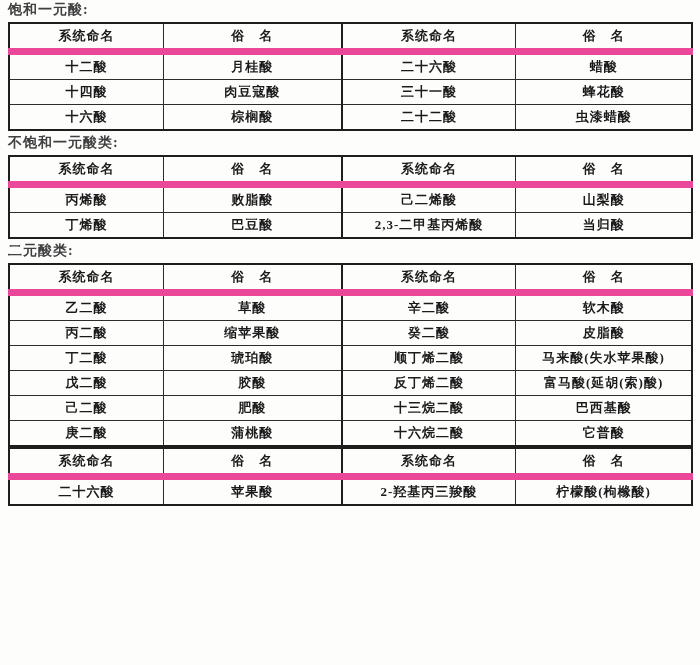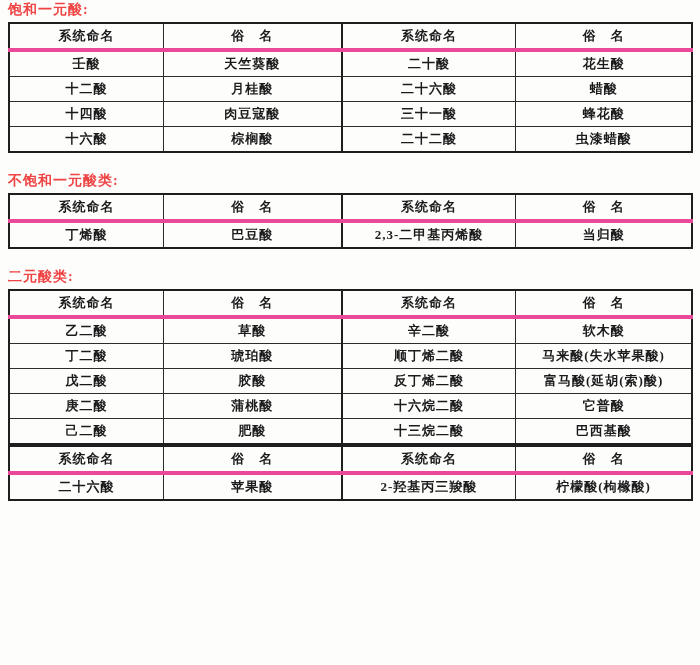--- a/index.html
+++ b/index.html
@@ -17,24 +17,24 @@
     font-family: "Liberation Serif", "DejaVu Serif", serif;
     color: #1a1a1a;
     overflow: hidden;
   }
   .sec-label {
     font-size: 14px;
     font-weight: bold;
     line-height: 16px;
     margin: 0 0 4px 0;
     letter-spacing: 1px;
-    color: #ef4444;
+    color: #404040;
   }
   section { margin: 0; }
-  section + section .sec-label { margin-top: 20px; }
+  section + section .sec-label { margin-top: 4px; }
   table.acid-table {
     width: 100%;
     border-collapse: collapse;
     table-layout: fixed;
     border: 2px solid #1e1e1e;
     background: #fdfdfc;
   }
   table.acid-table th,
   table.acid-table td {
     border: 1px solid #2c2c2c;
@@ -49,21 +49,21 @@
     overflow: hidden;
     white-space: nowrap;
     color: #1b1b1b;
   }
   
   table.acid-table th:nth-child(3),
   table.acid-table td:nth-child(3) {
     border-left: 2px solid #1e1e1e;
   }
   table.acid-table thead th {
-    border-bottom: 4px solid #ec4899;
+    border-bottom: 7px solid #ec4899;
   }
   col.c1 { width: 22.6%; }
   col.c2 { width: 26.1%; }
   col.c3 { width: 25.5%; }
   col.c4 { width: 25.8%; }
 </style>
 </head>
 <body>
 
 <div class="page">
@@ -80,26 +80,20 @@
       <thead>
         <tr>
           <th>系统命名</th>
           <th>俗　名</th>
           <th>系统命名</th>
           <th>俗　名</th>
         </tr>
       </thead>
       <tbody>
           <tr>
-            <td>壬酸</td>
-            <td>天竺葵酸</td>
-            <td>二十酸</td>
-            <td>花生酸</td>
-          </tr>
-          <tr>
             <td>十二酸</td>
             <td>月桂酸</td>
             <td>二十六酸</td>
             <td>蜡酸</td>
           </tr>
           <tr>
             <td>十四酸</td>
             <td>肉豆寇酸</td>
             <td>三十一酸</td>
             <td>蜂花酸</td>
@@ -126,20 +120,26 @@
       <thead>
         <tr>
           <th>系统命名</th>
           <th>俗　名</th>
           <th>系统命名</th>
           <th>俗　名</th>
         </tr>
       </thead>
       <tbody>
           <tr>
+            <td>丙烯酸</td>
+            <td>败脂酸</td>
+            <td>己二烯酸</td>
+            <td>山梨酸</td>
+          </tr>
+          <tr>
             <td>丁烯酸</td>
             <td>巴豆酸</td>
             <td>2,3-二甲基丙烯酸</td>
             <td>当归酸</td>
           </tr>
         </tbody>
     </table>
   </section>
 
   <section>
@@ -160,43 +160,49 @@
         </tr>
       </thead>
       <tbody>
           <tr>
             <td>乙二酸</td>
             <td>草酸</td>
             <td>辛二酸</td>
             <td>软木酸</td>
           </tr>
           <tr>
+            <td>丙二酸</td>
+            <td>缩苹果酸</td>
+            <td>癸二酸</td>
+            <td>皮脂酸</td>
+          </tr>
+          <tr>
             <td>丁二酸</td>
             <td>琥珀酸</td>
             <td>顺丁烯二酸</td>
             <td>马来酸(失水苹果酸)</td>
           </tr>
           <tr>
             <td>戊二酸</td>
             <td>胶酸</td>
             <td>反丁烯二酸</td>
             <td>富马酸(延胡(索)酸)</td>
           </tr>
           <tr>
+            <td>己二酸</td>
+            <td>肥酸</td>
+            <td>十三烷二酸</td>
+            <td>巴西基酸</td>
+          </tr>
+          <tr>
             <td>庚二酸</td>
             <td>蒲桃酸</td>
             <td>十六烷二酸</td>
             <td>它普酸</td>
           </tr>
-          <tr>
-            <td>己二酸</td>
-            <td>肥酸</td>
-            <td>十三烷二酸</td>
-            <td>巴西基酸</td>
-          </tr>
         </tbody>
     </table>
   </section>
 
   <section>
     <table class="acid-table">
       <colgroup>
           <col class="c1">
           <col class="c2">
           <col class="c3">

